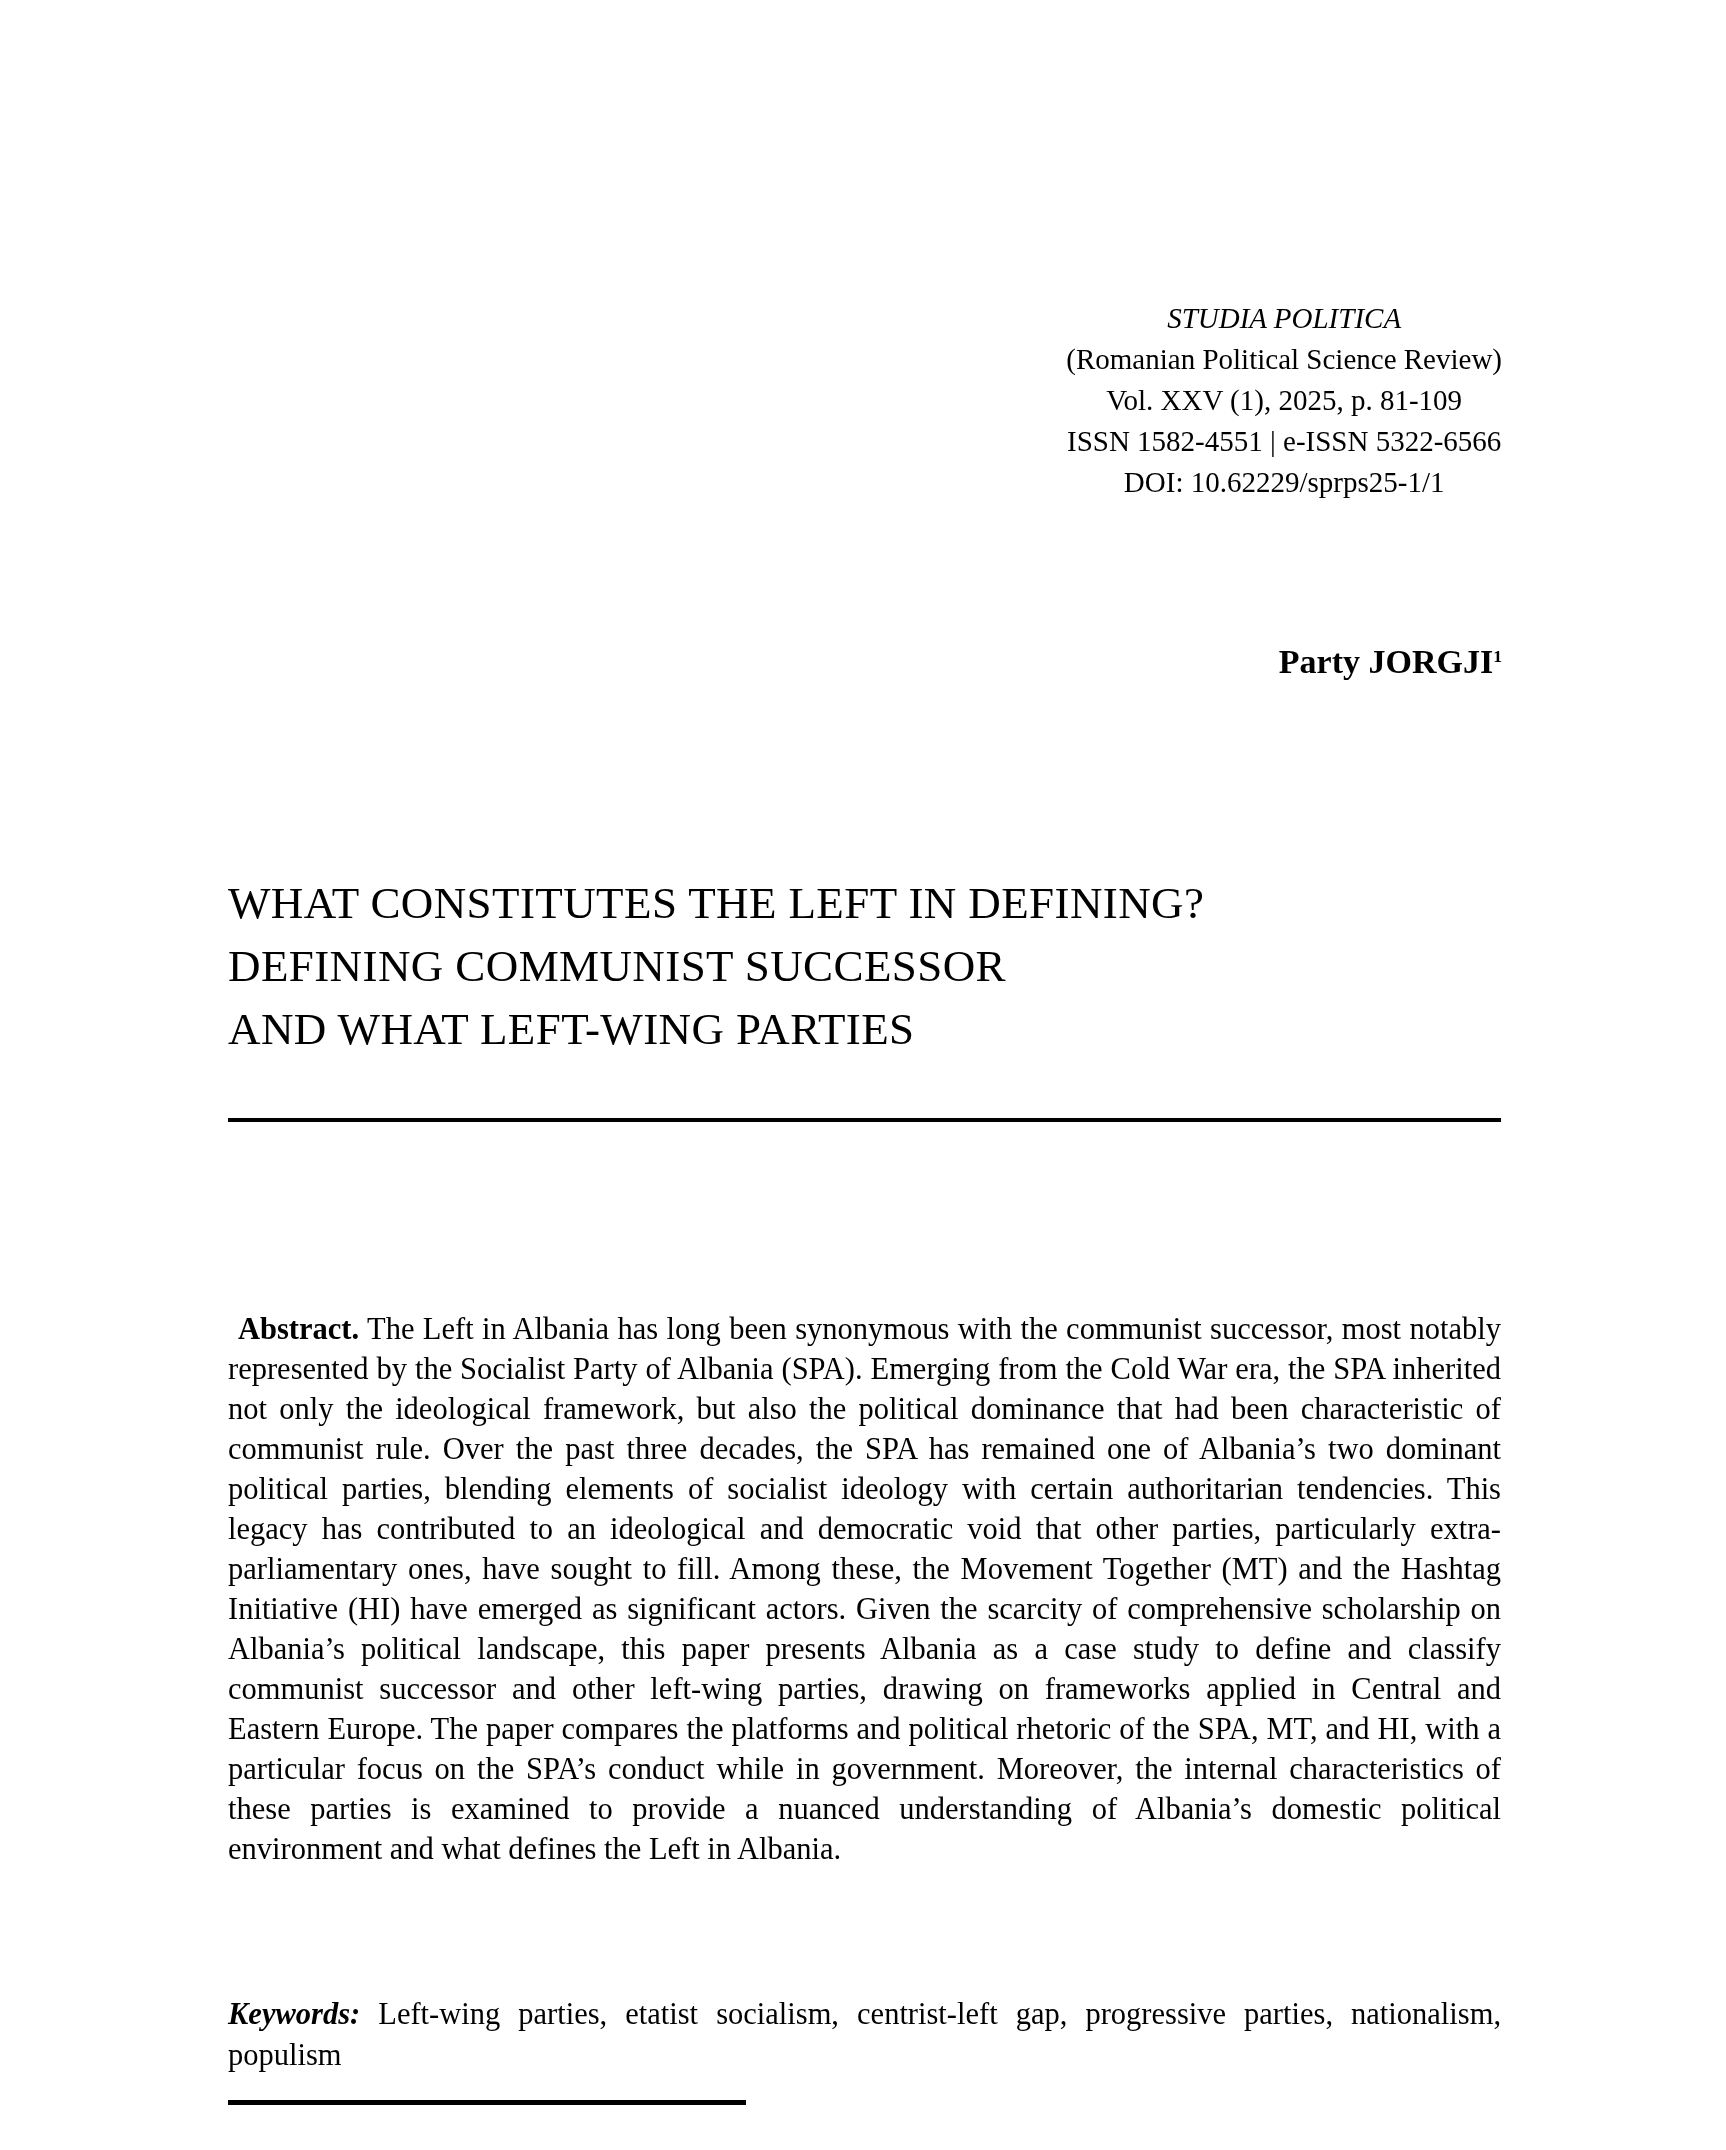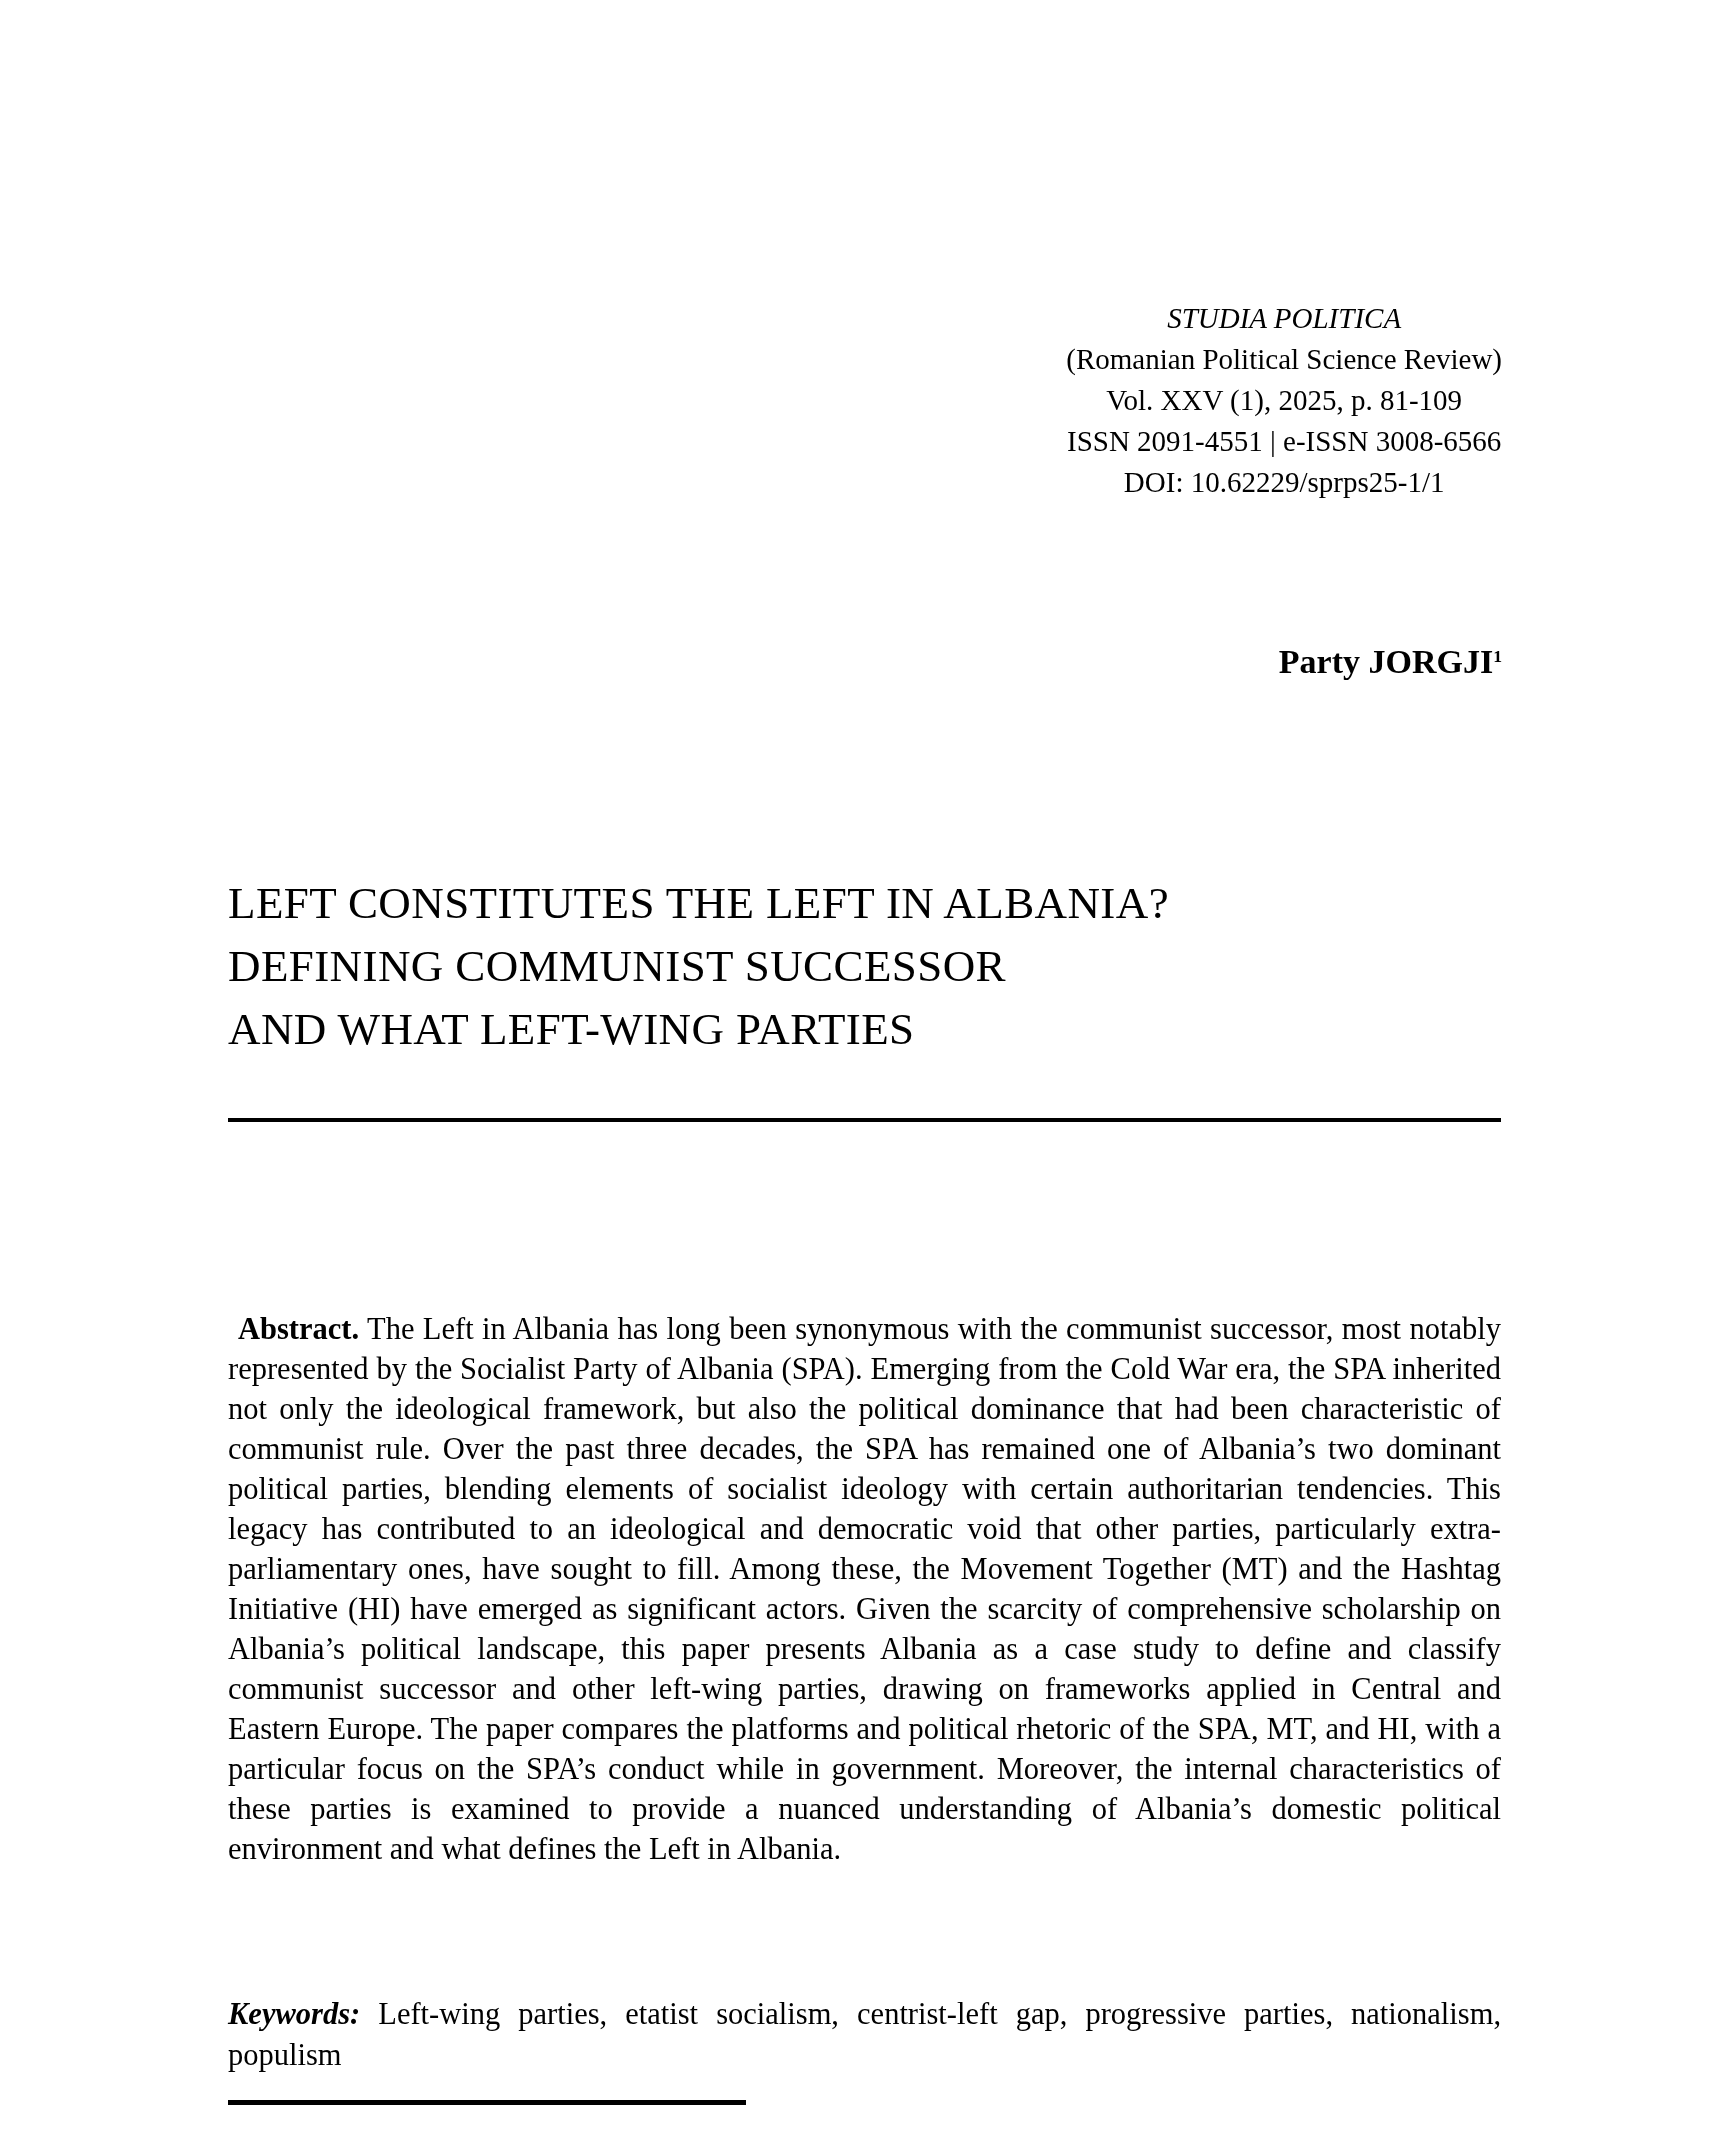--- a/index.html
+++ b/index.html
@@ -102,28 +102,28 @@
 </style>
 </head>
 <body>
 
 <div class="page">
 
   <div class="header-block">
     <div class="journal-title">STUDIA POLITICA</div>
     <div>(Romanian Political Science Review)</div>
     <div>Vol. XXV (1), 2025, p. 81-109</div>
-    <div>ISSN 2091-4551 | e-ISSN 3008-6566</div>
+    <div>ISSN 1582-4551 | e-ISSN 5322-6566</div>
     <div>DOI: 10.62229/sprps25-1/1</div>
   </div>
 
   <div class="author-line"><span>Party JORGJI</span><span class="fnref">1</span></div>
 
   <div class="article-title">
-    <div>LEFT CONSTITUTES THE LEFT IN ALBANIA?</div>
+    <div>WHAT CONSTITUTES THE LEFT IN DEFINING?</div>
     <div>DEFINING COMMUNIST SUCCESSOR</div>
     <div>AND WHAT LEFT-WING PARTIES</div>
   </div>
 
   <div class="title-rule"></div>
 
   <p class="abstract-para"><span class="abstract-label">Abstract.</span> <span>The Left in Albania has long been synonymous with the communist successor, most notably represented by the Socialist Party of Albania (SPA). Emerging from the Cold War era, the SPA inherited not only the ideological framework, but also the political dominance that had been characteristic of communist rule. Over the past three decades, the SPA has remained one of Albania’s two dominant political parties, blending elements of socialist ideology with certain authoritarian tendencies. This legacy has contributed to an ideological and democratic void that other parties, particularly extra-parliamentary ones, have sought to fill. Among these, the Movement Together (MT) and the Hashtag Initiative (HI) have emerged as significant actors. Given the scarcity of comprehensive scholarship on Albania’s political landscape, this paper presents Albania as a case study to define and classify communist successor and other left-wing parties, drawing on frameworks applied in Central and Eastern Europe. The paper compares the platforms and political rhetoric of the SPA, MT, and HI, with a particular focus on the SPA’s conduct while in government. Moreover, the internal characteristics of these parties is examined to provide a nuanced understanding of Albania’s domestic political environment and what defines the Left in Albania.</span></p>
 
   <p class="keywords-para"><span class="keywords-label">Keywords:</span> <span>Left-wing parties, etatist socialism, centrist-left gap, progressive parties, nationalism, populism</span></p>
 

